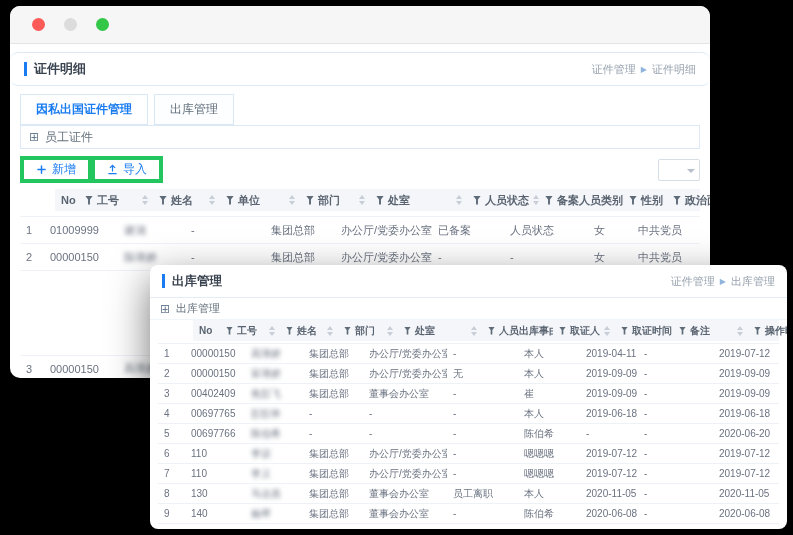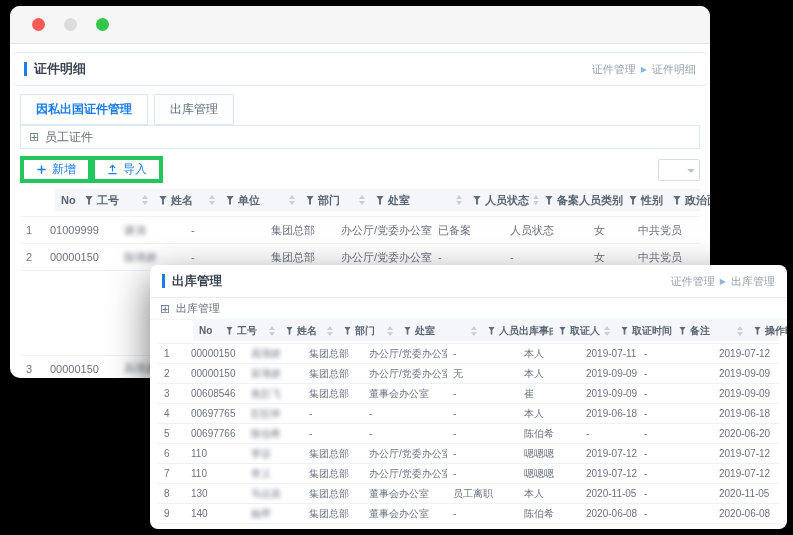--- a/index.html
+++ b/index.html
@@ -341,39 +341,39 @@
         </div>
       <div class="tbody">
           <div class="trow">
             <div class="cell">1</div>
             <div class="cell">00000150</div>
             <div class="cell redacted">高瑛娇</div>
             <div class="cell">集团总部</div>
             <div class="cell">办公厅/党委办公室</div>
             <div class="cell">-</div>
             <div class="cell">本人</div>
-            <div class="cell">2019-07-11</div>
+            <div class="cell">2019-04-11</div>
             <div class="cell">-</div>
             <div class="cell">2019-07-12</div>
           </div>
           <div class="trow">
             <div class="cell">2</div>
             <div class="cell">00000150</div>
             <div class="cell redacted">富瑛娇</div>
             <div class="cell">集团总部</div>
             <div class="cell">办公厅/党委办公室</div>
             <div class="cell">无</div>
             <div class="cell">本人</div>
             <div class="cell">2019-09-09</div>
             <div class="cell">-</div>
             <div class="cell">2019-09-09</div>
           </div>
           <div class="trow">
             <div class="cell">3</div>
-            <div class="cell">00608546</div>
+            <div class="cell">00402409</div>
             <div class="cell redacted">焦彭飞</div>
             <div class="cell">集团总部</div>
             <div class="cell">董事会办公室</div>
             <div class="cell">-</div>
             <div class="cell">崔</div>
             <div class="cell">2019-09-09</div>
             <div class="cell">-</div>
             <div class="cell">2019-09-09</div>
           </div>
           <div class="trow">

